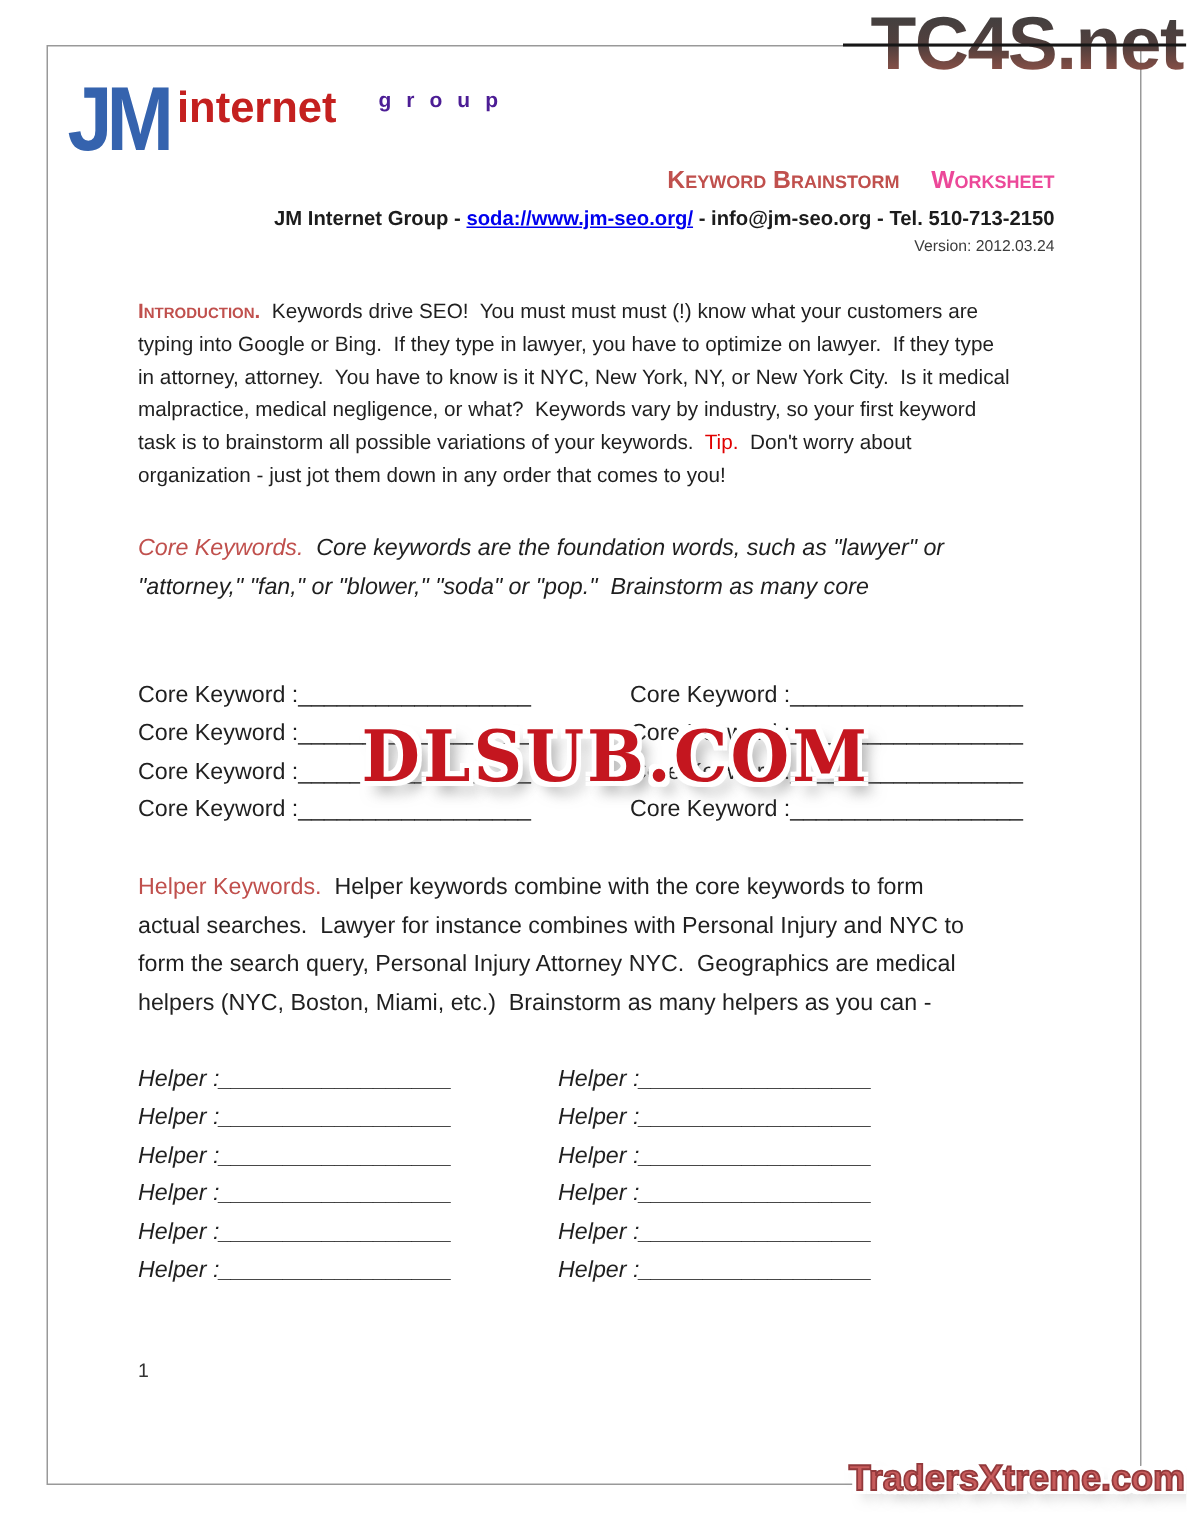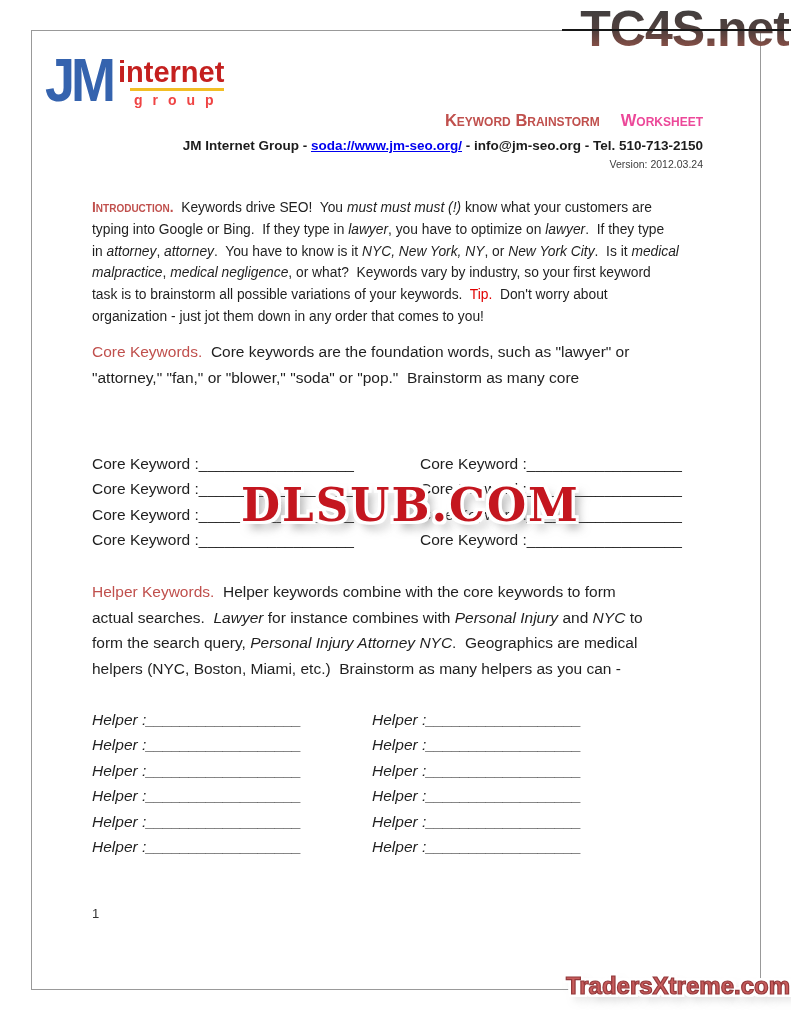--- a/index.html
+++ b/index.html
@@ -4,42 +4,42 @@
 <style>
   html,body{margin:0;padding:0;background:#ffffff;}
   .canvas{position:relative;width:791px;height:1024px;overflow:hidden;background:#fff;
           font-family:"Liberation Sans",sans-serif;color:#1c1c1c;}
   .page{position:absolute;left:31px;top:30px;width:728px;height:958px;
         border:1px solid #999;background:#fff;}
   
   .logo{position:absolute;left:13px;top:24px;display:flex;align-items:flex-start;justify-content:flex-end;}
   .logo-jm{font-size:54px;font-weight:bold;color:#3563ae;line-height:.85;
            letter-spacing:-4px;transform:scaleY(1.12);transform-origin:top left;}
-  .logo-right{display:flex;flex-direction:column;margin-left:6px;padding-top:3px;}
+  .logo-right{display:flex;margin-left:6px;padding-top:3px;}
   .logo-internet{font-size:29px;font-weight:bold;color:#c4201f;line-height:1;letter-spacing:0;}
   .logo-rule{height:3px;background:#f2be24;margin:1px 0 1px 12px;}
-  .logo-group{font-size:14px;font-weight:bold;color:#ef4444;letter-spacing:10px;padding-left:16px;}
+  .logo-group{font-size:14px;font-weight:bold;color:#4c1d95;letter-spacing:10px;padding-left:16px;}
   
   .doc-title{position:absolute;right:57px;top:80px;font-variant:small-caps;
              font-weight:bold;font-size:16.5px;white-space:pre;}
   .t-red{color:#c0504d;}
   .t-blue{color:#ec4899;margin-left:21px;}
   .contact{position:absolute;right:57px;top:107px;font-size:13.5px;font-weight:bold;white-space:pre;}
   .contact .link{color:#0000ee;text-decoration:underline;}
   .version{position:absolute;right:57px;top:127px;font-size:10.5px;color:#3c3c3c;}
   
   .para{position:absolute;left:60px;}
   .tline{white-space:pre;}
   .intro{top:166px;font-size:13.8px;line-height:21.8px;color:#1f1f1f;}
   .sc-red{font-variant:small-caps;font-weight:bold;color:#c0504d;}
   .red{color:#e00000;}
-  .it{font-style:italic;}
+  .it{}
   .hdr-red{color:#c0504d;}
   .section{font-size:15.5px;line-height:25.6px;color:#1f1f1f;}
-  .core-para{top:308px;}
+  .core-para{top:322px;font-style:italic;}
   .helper-para{top:548px;}
   
   .grid{position:absolute;left:60px;display:grid;}
   .core-grid{top:420px;grid-template-columns:328px 1fr;}
   .helper-grid{top:676px;grid-template-columns:280px 1fr;font-style:italic;}
   .cell{font-size:15.5px;line-height:25.4px;white-space:pre;color:#1f1f1f;}
   .pagenum{position:absolute;left:60px;top:875px;font-size:13px;color:#333;}
   
   .wm{position:absolute;z-index:20;white-space:pre;}
   .wm-top{right:2px;top:0px;font-size:50px;font-weight:bold;letter-spacing:-1px;

